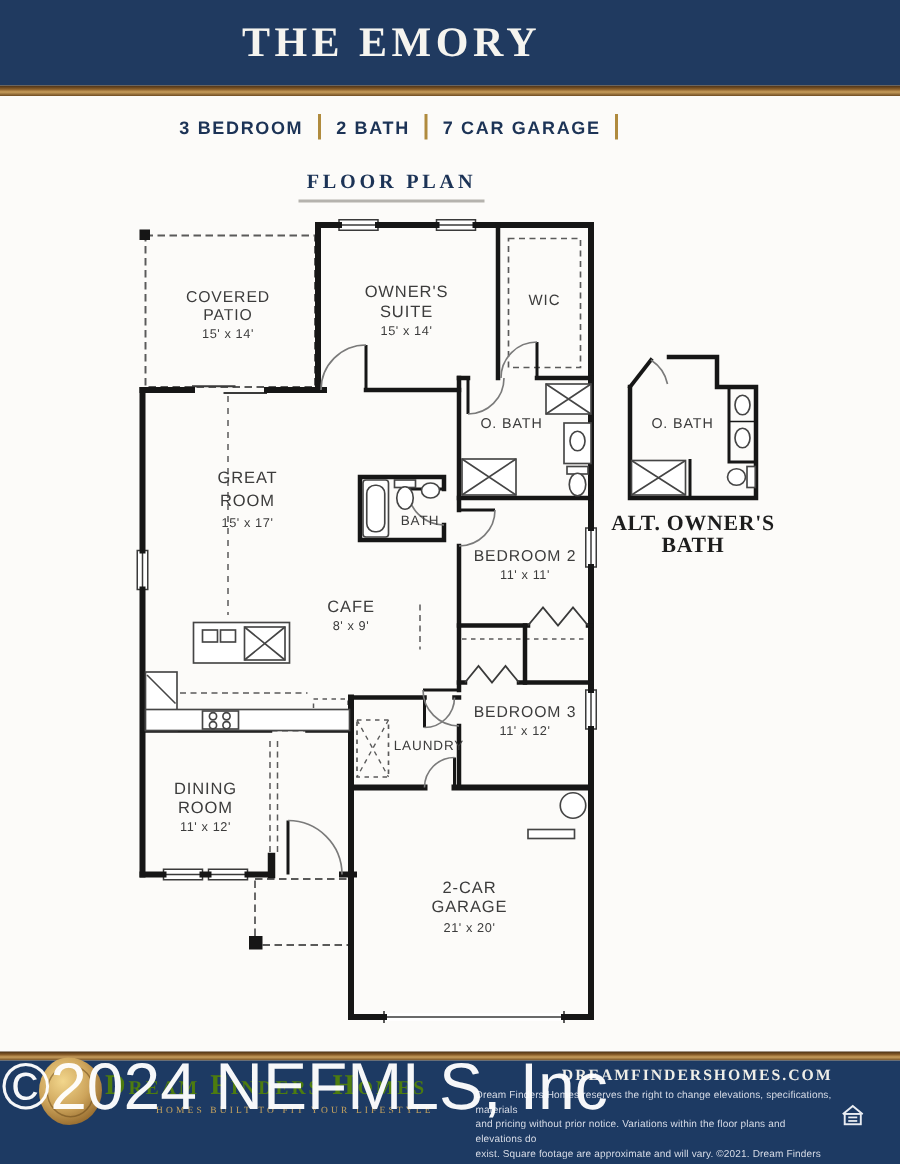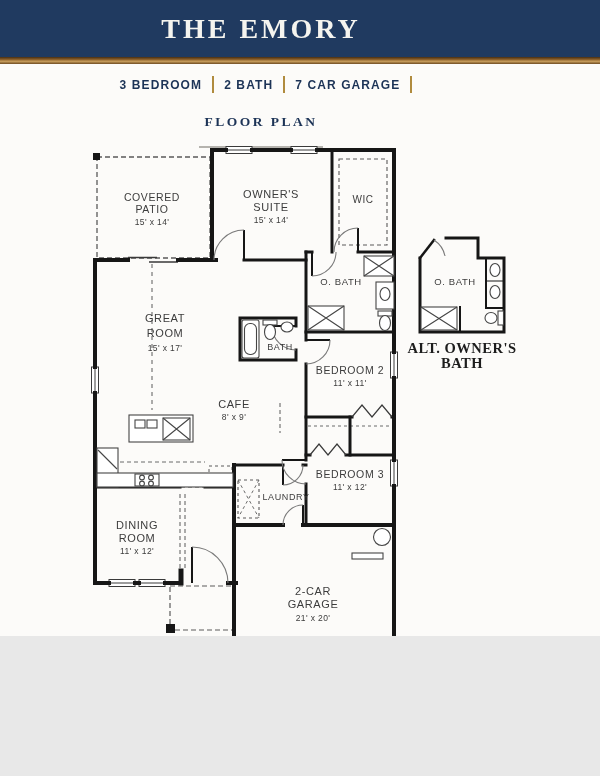--- a/index.html
+++ b/index.html
@@ -1,16 +1,16 @@
 <!DOCTYPE html>
 <html><head>
 <meta charset="utf-8">
 <style>
   html,body{margin:0;padding:0;background:#e8e8e8;}
-  .page{position:relative;width:600px;height:636px;background:#fcfbf9;overflow:hidden;
+  .page{position:relative;width:600px;height:776px;background:#fcfbf9;overflow:hidden;
         font-family:"Liberation Sans",sans-serif;}
   
   .header{position:absolute;top:0;left:0;right:0;height:57px;background:#203a60;}
   .header .title{color:#f5f4ef;font-family:"Liberation Serif",serif;font-weight:700;
         font-size:28px;letter-spacing:3px;text-align:center;line-height:57px;
         transform:translateX(-39px);}
   .goldbar{position:absolute;left:0;right:0;
         background:linear-gradient(180deg,#472e13,#8a5e2a 35%,#c79d5c 62%,#6f4c22);}
   .gb1{top:57px;height:7px;}
   .gb2{top:701px;height:6px;}
@@ -18,21 +18,21 @@
   .specs{position:absolute;top:76px;left:0;right:0;display:flex;justify-content:center;
         align-items:center;transform:translateX(-39px);}
   .spec{color:#1c3356;font-family:Liberation Sans, sans-serif;font-weight:700;font-size:12px;
         letter-spacing:1.1px;padding:0 10px;white-space:nowrap;}
   .sep{width:2px;height:17px;background:#b08b3e;}
   
   .fp-title{position:absolute;top:112px;left:0;right:0;text-align:center;
         transform:translateX(-39px);}
   .fp-title span{display:inline-block;color:#1c3356;font-family:"Liberation Serif",serif;
         font-weight:700;font-size:13.5px;letter-spacing:2.5px;
-        border-bottom:2px solid #b5b3ae;padding:0 5px 16px;}
+        border-bottom:2px solid #b5b3ae;padding:0 5px 4px;}
   
   svg.plan{position:absolute;top:0;left:0;}
   .room-label{font-family:"Liberation Sans",sans-serif;fill:#3c3c3c;letter-spacing:0.6px;}
   .room-dims{font-family:"Liberation Sans",sans-serif;fill:#3c3c3c;letter-spacing:0.4px;}
   .serif-caption{font-family:"Liberation Serif",serif;fill:#1d1d1d;font-weight:600;letter-spacing:0.5px;}
   
   .footer{position:absolute;top:707px;left:0;right:0;bottom:0;background:#1d3a63;}
   .seal{position:absolute;left:26px;top:705px;width:42px;height:45px;
         border-radius:46% 54% 52% 48% / 50% 48% 52% 50%;
         background:radial-gradient(circle at 38% 35%,#f2d68c,#cda45b 45%,#966b2e 78%,#6f4c1e);}

